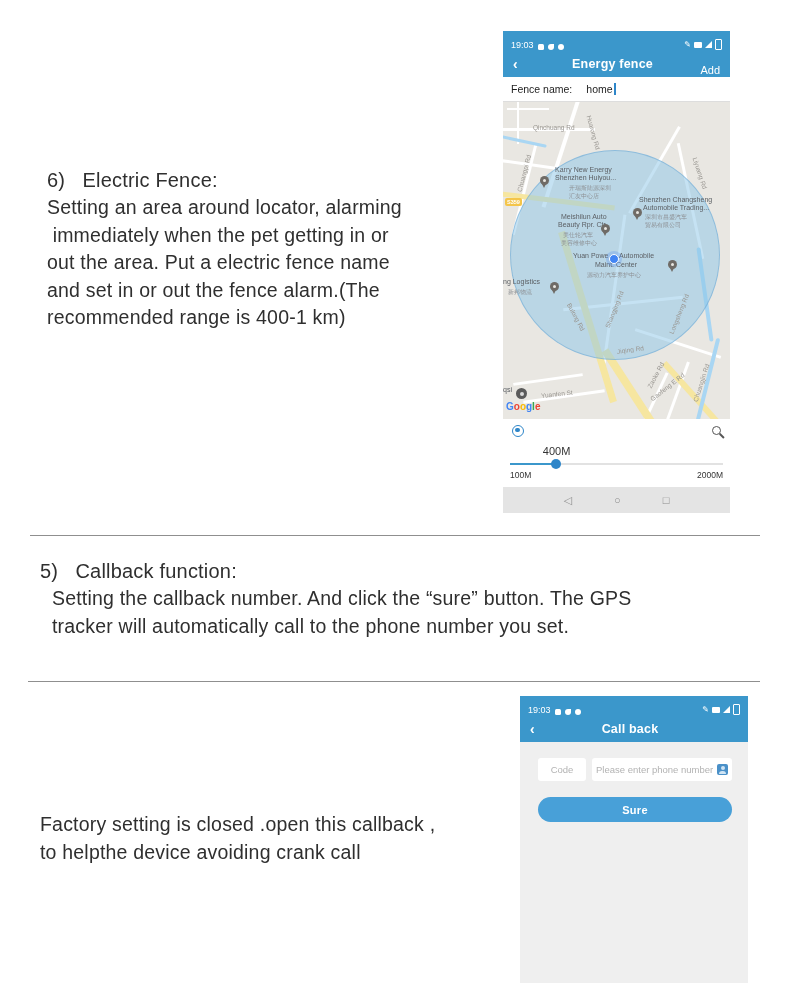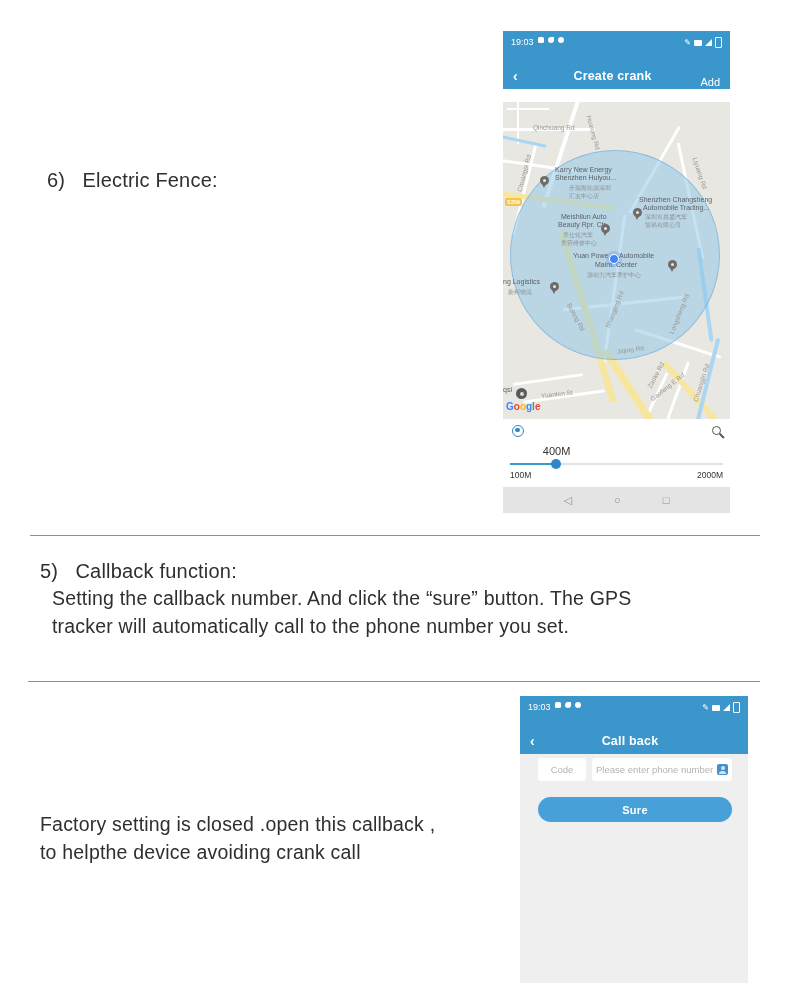--- a/index.html
+++ b/index.html
@@ -5,22 +5,22 @@
   html,body{margin:0;padding:0;background:#fff;}
   #page{position:relative;width:790px;height:1004px;background:#ffffff;overflow:hidden;
         font-family:"Liberation Sans","DejaVu Sans",sans-serif;}
 
   
   .doc-head{position:absolute;color:#2f2f2f;font-size:20px;white-space:pre-wrap;letter-spacing:.2px;}
   .doc-body{position:absolute;color:#2f2f2f;font-size:19.5px;line-height:27.5px;white-space:pre-wrap;letter-spacing:.2px;}
   .hr{position:absolute;height:1px;background:#8f8f8f;}
 
   
-  .statusbar{height:19px;background:#3b97cb;display:flex;align-items:flex-start;color:#fff;
-             font-size:9px;padding:6px 8px;gap:4px;}
+  .statusbar{height:19px;background:#3b97cb;display:flex;align-items:flex-end;color:#fff;
+             font-size:9px;padding:0 8px;gap:4px;}
   .sq{width:6px;height:6px;background:#fff;border-radius:1.5px;display:inline-block;}
   .sb-right{margin-left:auto;display:flex;gap:3px;align-items:center;}
   .pen{font-size:8px;line-height:8px;}
   .mmsbox{width:8px;height:6px;background:#fff;border-radius:1px;}
   .signal{width:0;height:0;border-left:7px solid transparent;border-bottom:7px solid #fff;}
   .battery{width:5px;height:9px;border:1px solid #fff;border-radius:1px;background:transparent;}
   .appheader{height:27px;background:#3b97cb;color:#fff;display:flex;align-items:center;padding:0 10px;}
   .appheader .back{font-size:14px;font-weight:bold;width:20px;}
   .appheader .title{flex:1;text-align:center;font-weight:bold;font-size:12.5px;letter-spacing:.2px;}
   .appheader .action{width:28px;text-align:right;font-size:11px;margin-top:12px;}
@@ -82,38 +82,47 @@
   .contact-ic::after{content:"";position:absolute;left:2px;top:6.5px;width:7px;height:3.5px;background:#cfe4f4;border-radius:3px 3px 0 0;}
   #sure-btn{position:absolute;left:18px;top:101px;width:194px;height:25px;background:#48a0d8;border-radius:12.5px;
             color:#fff;display:flex;align-items:center;justify-content:center;font-size:11px;font-weight:bold;letter-spacing:.3px;}
 </style>
 </head>
 <body>
 
 <div id="page">
 
   <div class="doc-head" style="left:47px;top:169px;">6)   Electric Fence:</div>
+  <div class="doc-body" style="left:47px;top:194px;">Setting an area around locator, alarming
+ immediately when the pet getting in or
+out the area. Put a electric fence name
+and set in or out the fence alarm.(The
+recommended range is 400-1 km)</div>
 
   <div id="phone1">
     <div class="statusbar">
       <span>19:03</span>
       <span class="sq"></span>
       <span class="sq" style="border-radius:50% 0 50% 50%;"></span>
       <span class="sq" style="border-radius:50%;"></span>
       <span class="sb-right">
         <span class="pen">✎</span>
         <span class="mmsbox"></span>
         <span class="signal"></span>
         <span class="battery"></span>
       </span>
     </div>
     <div class="appheader">
       <span class="back">‹</span>
-      <span class="title">Create crank</span>
+      <span class="title">Energy fence</span>
       <span class="action">Add</span>
+    </div>
+    <div id="fence-row">
+      <span>Fence name:</span>
+      <span><span>home</span><span class="cursor"></span></span>
     </div>
 
     <div id="map">
 
       <div class="st" style="left:0;top:26px;width:92px;height:3px;"></div>
       <div class="st" style="left:4px;top:6px;width:42px;height:2px;"></div>
       <div class="st" style="left:14px;top:0;width:2px;height:42px;"></div>
       <div class="st" style="left:57px;top:-12px;width:4px;height:120px;transform:rotate(18deg);"></div>
       <div class="st" style="left:20px;top:42px;width:3px;height:92px;transform:rotate(14deg);"></div>
       <div class="st" style="left:-8px;top:62px;width:82px;height:3px;transform:rotate(8deg);"></div>

